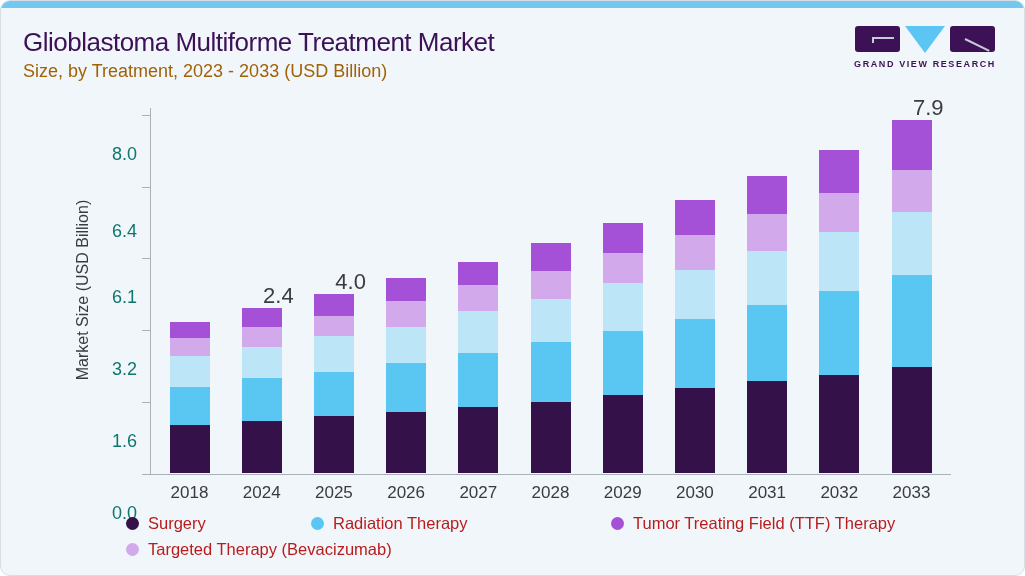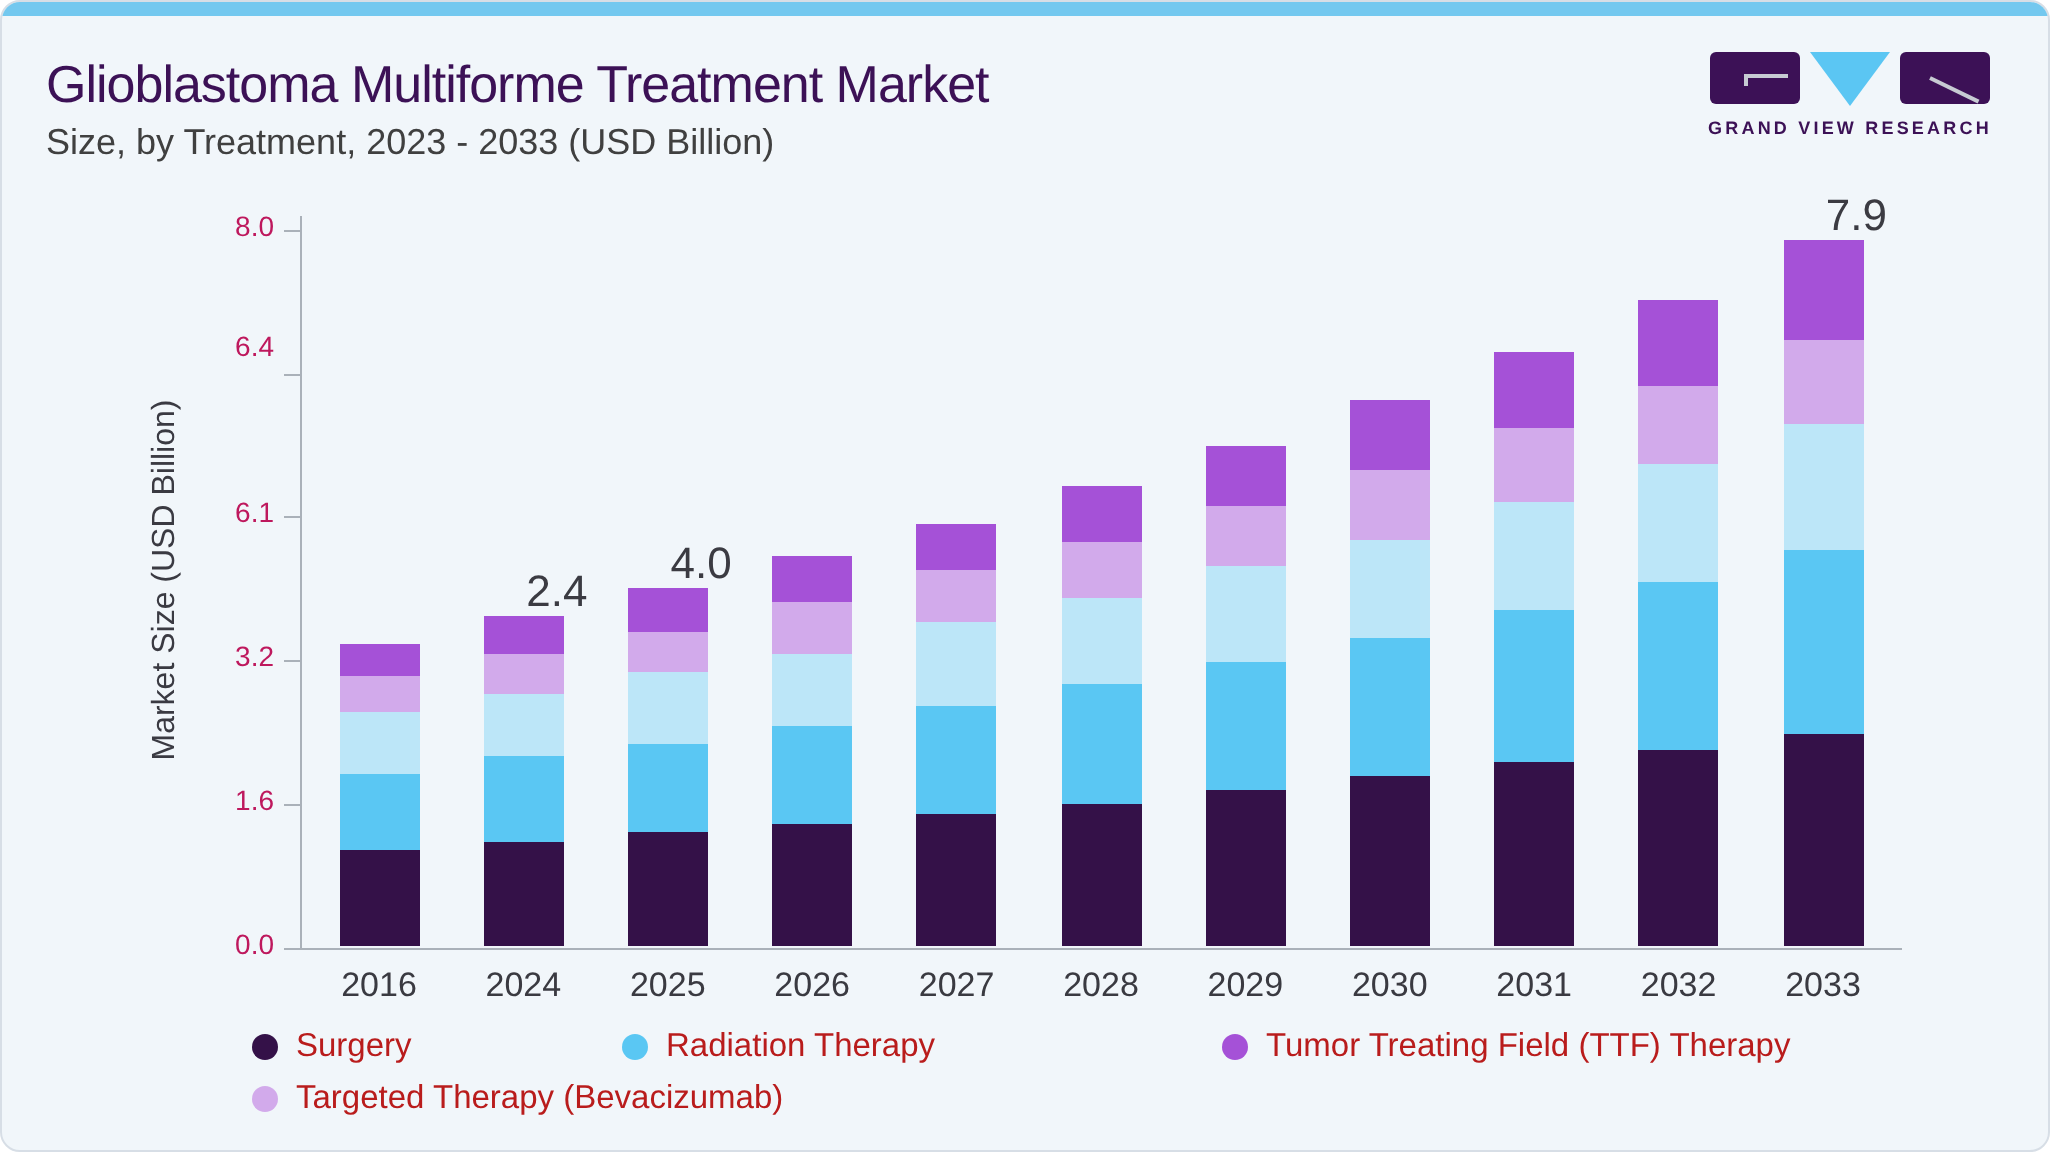--- a/index.html
+++ b/index.html
@@ -4,39 +4,39 @@
 <style>
   * { margin: 0; padding: 0; box-sizing: border-box; }
   html, body { width: 1025px; height: 576px; background: #ffffff; overflow: hidden;
     font-family: "Liberation Sans", sans-serif; }
   .card { position: absolute; left: 0; top: 0; width: 1025px; height: 576px;
     background: #f1f6fa; border: 1px solid #d7dee6; border-radius: 10px; overflow: hidden; }
   .accent-bar { position: absolute; left: 0; top: 0; width: 100%; height: 7px;
     border-radius: 10px 10px 0 0; }
   .title { position: absolute; left: 22px; top: 26px; font-size: 26px; font-weight: normal;
     letter-spacing: -0.5px; white-space: nowrap; }
-  .subtitle { position: absolute; left: 22px; top: 60px; font-size: 18px; color: #404040; white-space: nowrap; }
+  .subtitle { position: absolute; left: 22px; top: 60px; font-size: 18px; color: #a16207; white-space: nowrap; }
 
   
   .logo { position: absolute; top: 25px; right: 24px; width: 150px; text-align: center; }
   .logo-shapes { display: flex; justify-content: center; align-items: flex-start; gap: 5px; height: 28px; }
   .logo-block { width: 45px; height: 26px; border-radius: 3px; position: relative; }
   .logo-g-line { position: absolute; right: 6px; top: 11px; width: 22px; height: 6px;
     border-top: 2px solid #c7cbd3; border-left: 2px solid #c7cbd3; }
   .logo-r-line { position: absolute; right: 3px; top: 12px; width: 27px; height: 2px;
     background: #c7cbd3; transform: rotate(26deg); transform-origin: left center; }
   .logo-tri { width: 0; height: 0; border-left: 20px solid transparent;
     border-right: 20px solid transparent; border-top: 27px solid #5bc6f3; }
   .logo-text { margin-top: 5px; font-size: 9px; font-weight: bold; letter-spacing: 1.6px; white-space: nowrap; }
 
   
   .y-axis-title { position: absolute; left: 82px; top: 289px; font-size: 16px; color: #3a3a42;
     transform: translate(-50%,-50%) rotate(-90deg); white-space: nowrap; }
   .axis-line { position: absolute; background: #aab1b9; }
-  .y-tick-label { position: absolute; width: 48px; text-align: right; font-size: 14px; color: #be185d; }
+  .y-tick-label { position: absolute; width: 48px; text-align: right; font-size: 18px; color: #0f766e; margin-top: 39px; }
   .y-tick-mark { position: absolute; width: 9px; height: 1px; background: #aab1b9; }
   .x-tick-label { position: absolute; width: 72px; text-align: center; font-size: 17px; color: #3a3a41; }
   .bar-seg { position: absolute; }
   .bar-total-label { position: absolute; width: 64px; text-align: right; font-size: 22px; color: #3b3b42; }
 
   
   .legend { position: absolute; left: 125px; top: 510px; width: 880px;
     display: grid; grid-template-columns: 185px 300px 1fr; row-gap: 2px; }
   .legend-item { display: flex; align-items: center; gap: 9px; height: 24px; cursor: pointer; }
   .legend-dot { width: 13px; height: 13px; border-radius: 50%; flex: 0 0 auto; }
@@ -71,29 +71,29 @@
       <div class="axis-line" style="left: 141.5px; top: 472.5px; width: 808.5px; height: 1px;"></div>
       <div class="y-tick-mark" style="left: 140.5px; top: 472.5px;"></div>
       <div class="y-tick-label" style="left: 88px; top: 462.5px;">0.0</div>
       <div class="y-tick-mark" style="left: 140.5px; top: 400.82px;"></div>
       <div class="y-tick-label" style="left: 88px; top: 390.82px;">1.6</div>
       <div class="y-tick-mark" style="left: 140.5px; top: 329.14px;"></div>
       <div class="y-tick-label" style="left: 88px; top: 319.14px;">3.2</div>
       <div class="y-tick-mark" style="left: 140.5px; top: 257.46px;"></div>
       <div class="y-tick-label" style="left: 88px; top: 247.46px;">6.1</div>
       <div class="y-tick-mark" style="left: 140.5px; top: 185.78px;"></div>
-      <div class="y-tick-label" style="left: 88px; top: 164px;">6.4</div>
+      <div class="y-tick-label" style="left: 88px; top: 181px;">6.4</div>
       <div class="y-tick-mark" style="left: 140.5px; top: 114.1px;"></div>
       <div class="y-tick-label" style="left: 88px; top: 104.1px;">8.0</div>
       <div class="bar-seg" title="Surgery 2023" style="left: 168.5px; top: 423.668px; width: 40px; height: 48.832px; background: rgb(52, 17, 72);"></div>
       <div class="bar-seg" title="Radiation Therapy 2023" style="left: 168.5px; top: 386.036px; width: 40px; height: 37.632px; background: rgb(90, 199, 243);"></div>
       <div class="bar-seg" title="Chemotherapy 2023" style="left: 168.5px; top: 355.124px; width: 40px; height: 30.912px; background: rgb(188, 230, 248);"></div>
       <div class="bar-seg" title="Targeted Therapy (Bevacizumab) 2023" style="left: 168.5px; top: 337.204px; width: 40px; height: 17.92px; background: rgb(210, 170, 235);"></div>
       <div class="bar-seg" title="Tumor Treating Field (TTF) Therapy 2023" style="left: 168.5px; top: 320.628px; width: 40px; height: 16.576px; background: rgb(165, 81, 215);"></div>
-      <div class="x-tick-label" style="left: 152.5px; top: 481.5px;">2016</div>
+      <div class="x-tick-label" style="left: 152.5px; top: 481.5px;">2018</div>
       <div class="bar-seg" title="Surgery 2024" style="left: 240.7px; top: 419.636px; width: 40px; height: 52.864px; background: rgb(52, 17, 72);"></div>
       <div class="bar-seg" title="Radiation Therapy 2024" style="left: 240.7px; top: 377.076px; width: 40px; height: 42.56px; background: rgb(90, 199, 243);"></div>
       <div class="bar-seg" title="Chemotherapy 2024" style="left: 240.7px; top: 346.164px; width: 40px; height: 30.912px; background: rgb(188, 230, 248);"></div>
       <div class="bar-seg" title="Targeted Therapy (Bevacizumab) 2024" style="left: 240.7px; top: 326.004px; width: 40px; height: 20.16px; background: rgb(210, 170, 235);"></div>
       <div class="bar-seg" title="Tumor Treating Field (TTF) Therapy 2024" style="left: 240.7px; top: 306.74px; width: 40px; height: 19.264px; background: rgb(165, 81, 215);"></div>
       <div class="bar-total-label" style="left: 228.7px; top: 281.74px;">2.4</div>
       <div class="x-tick-label" style="left: 224.7px; top: 481.5px;">2024</div>
       <div class="bar-seg" title="Surgery 2025" style="left: 312.9px; top: 415.156px; width: 40px; height: 57.344px; background: rgb(52, 17, 72);"></div>
       <div class="bar-seg" title="Radiation Therapy 2025" style="left: 312.9px; top: 370.804px; width: 40px; height: 44.352px; background: rgb(90, 199, 243);"></div>
       <div class="bar-seg" title="Chemotherapy 2025" style="left: 312.9px; top: 335.412px; width: 40px; height: 35.392px; background: rgb(188, 230, 248);"></div>

